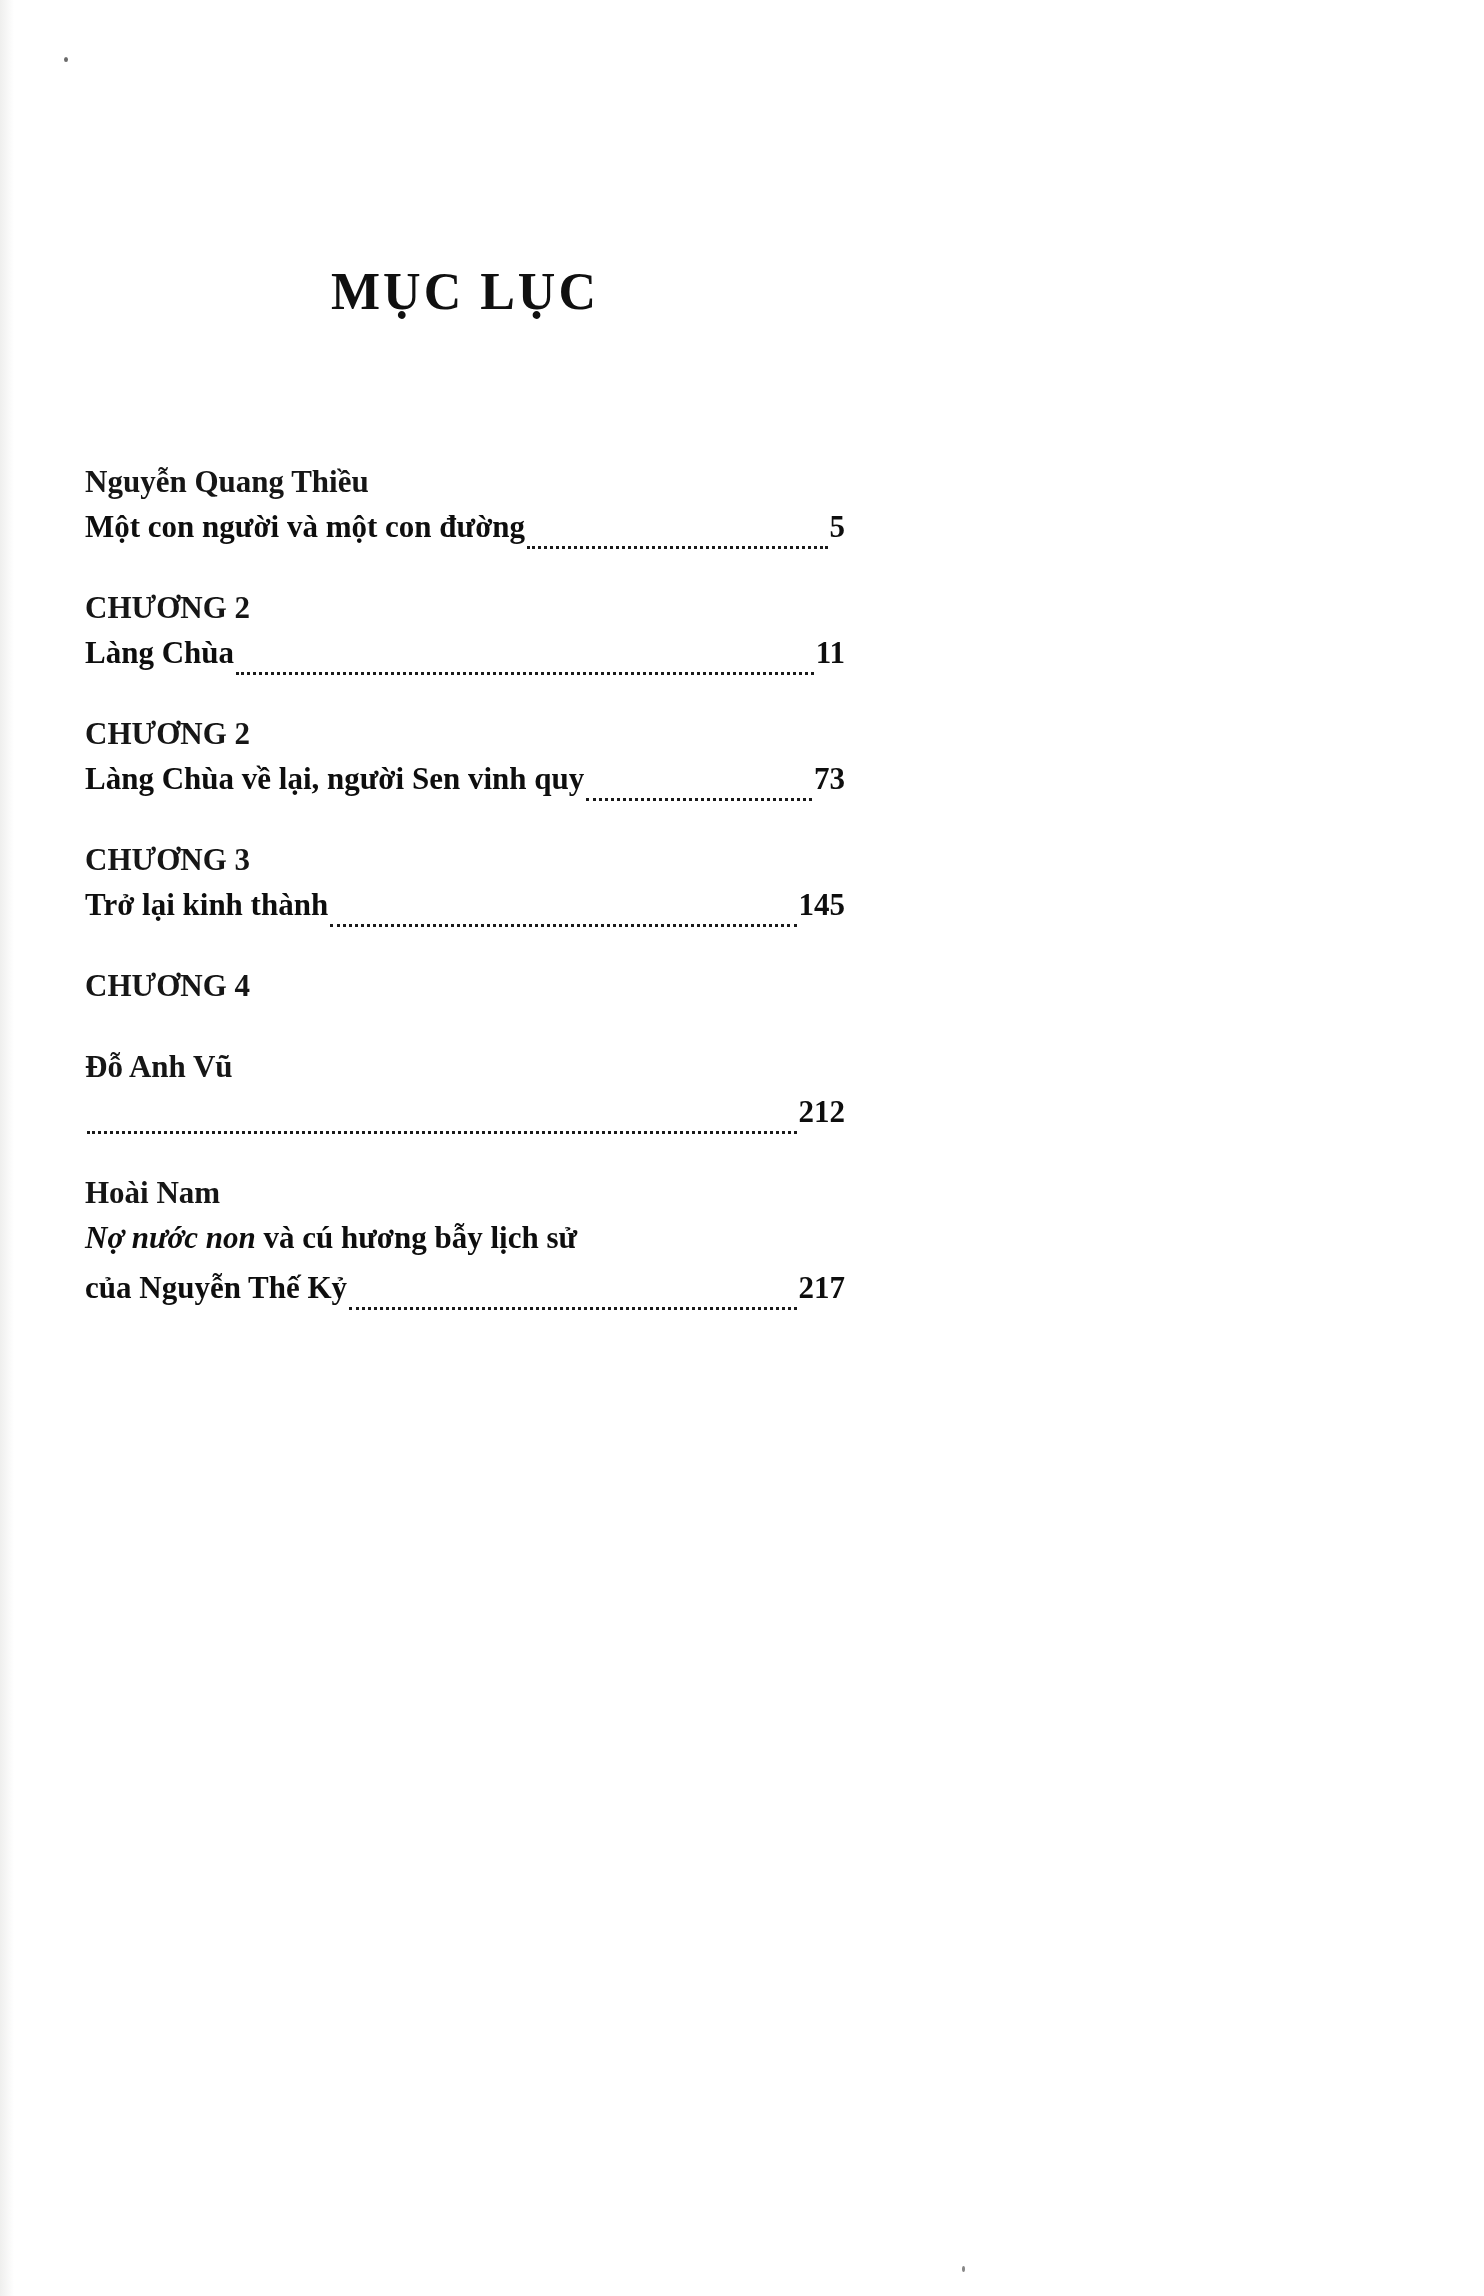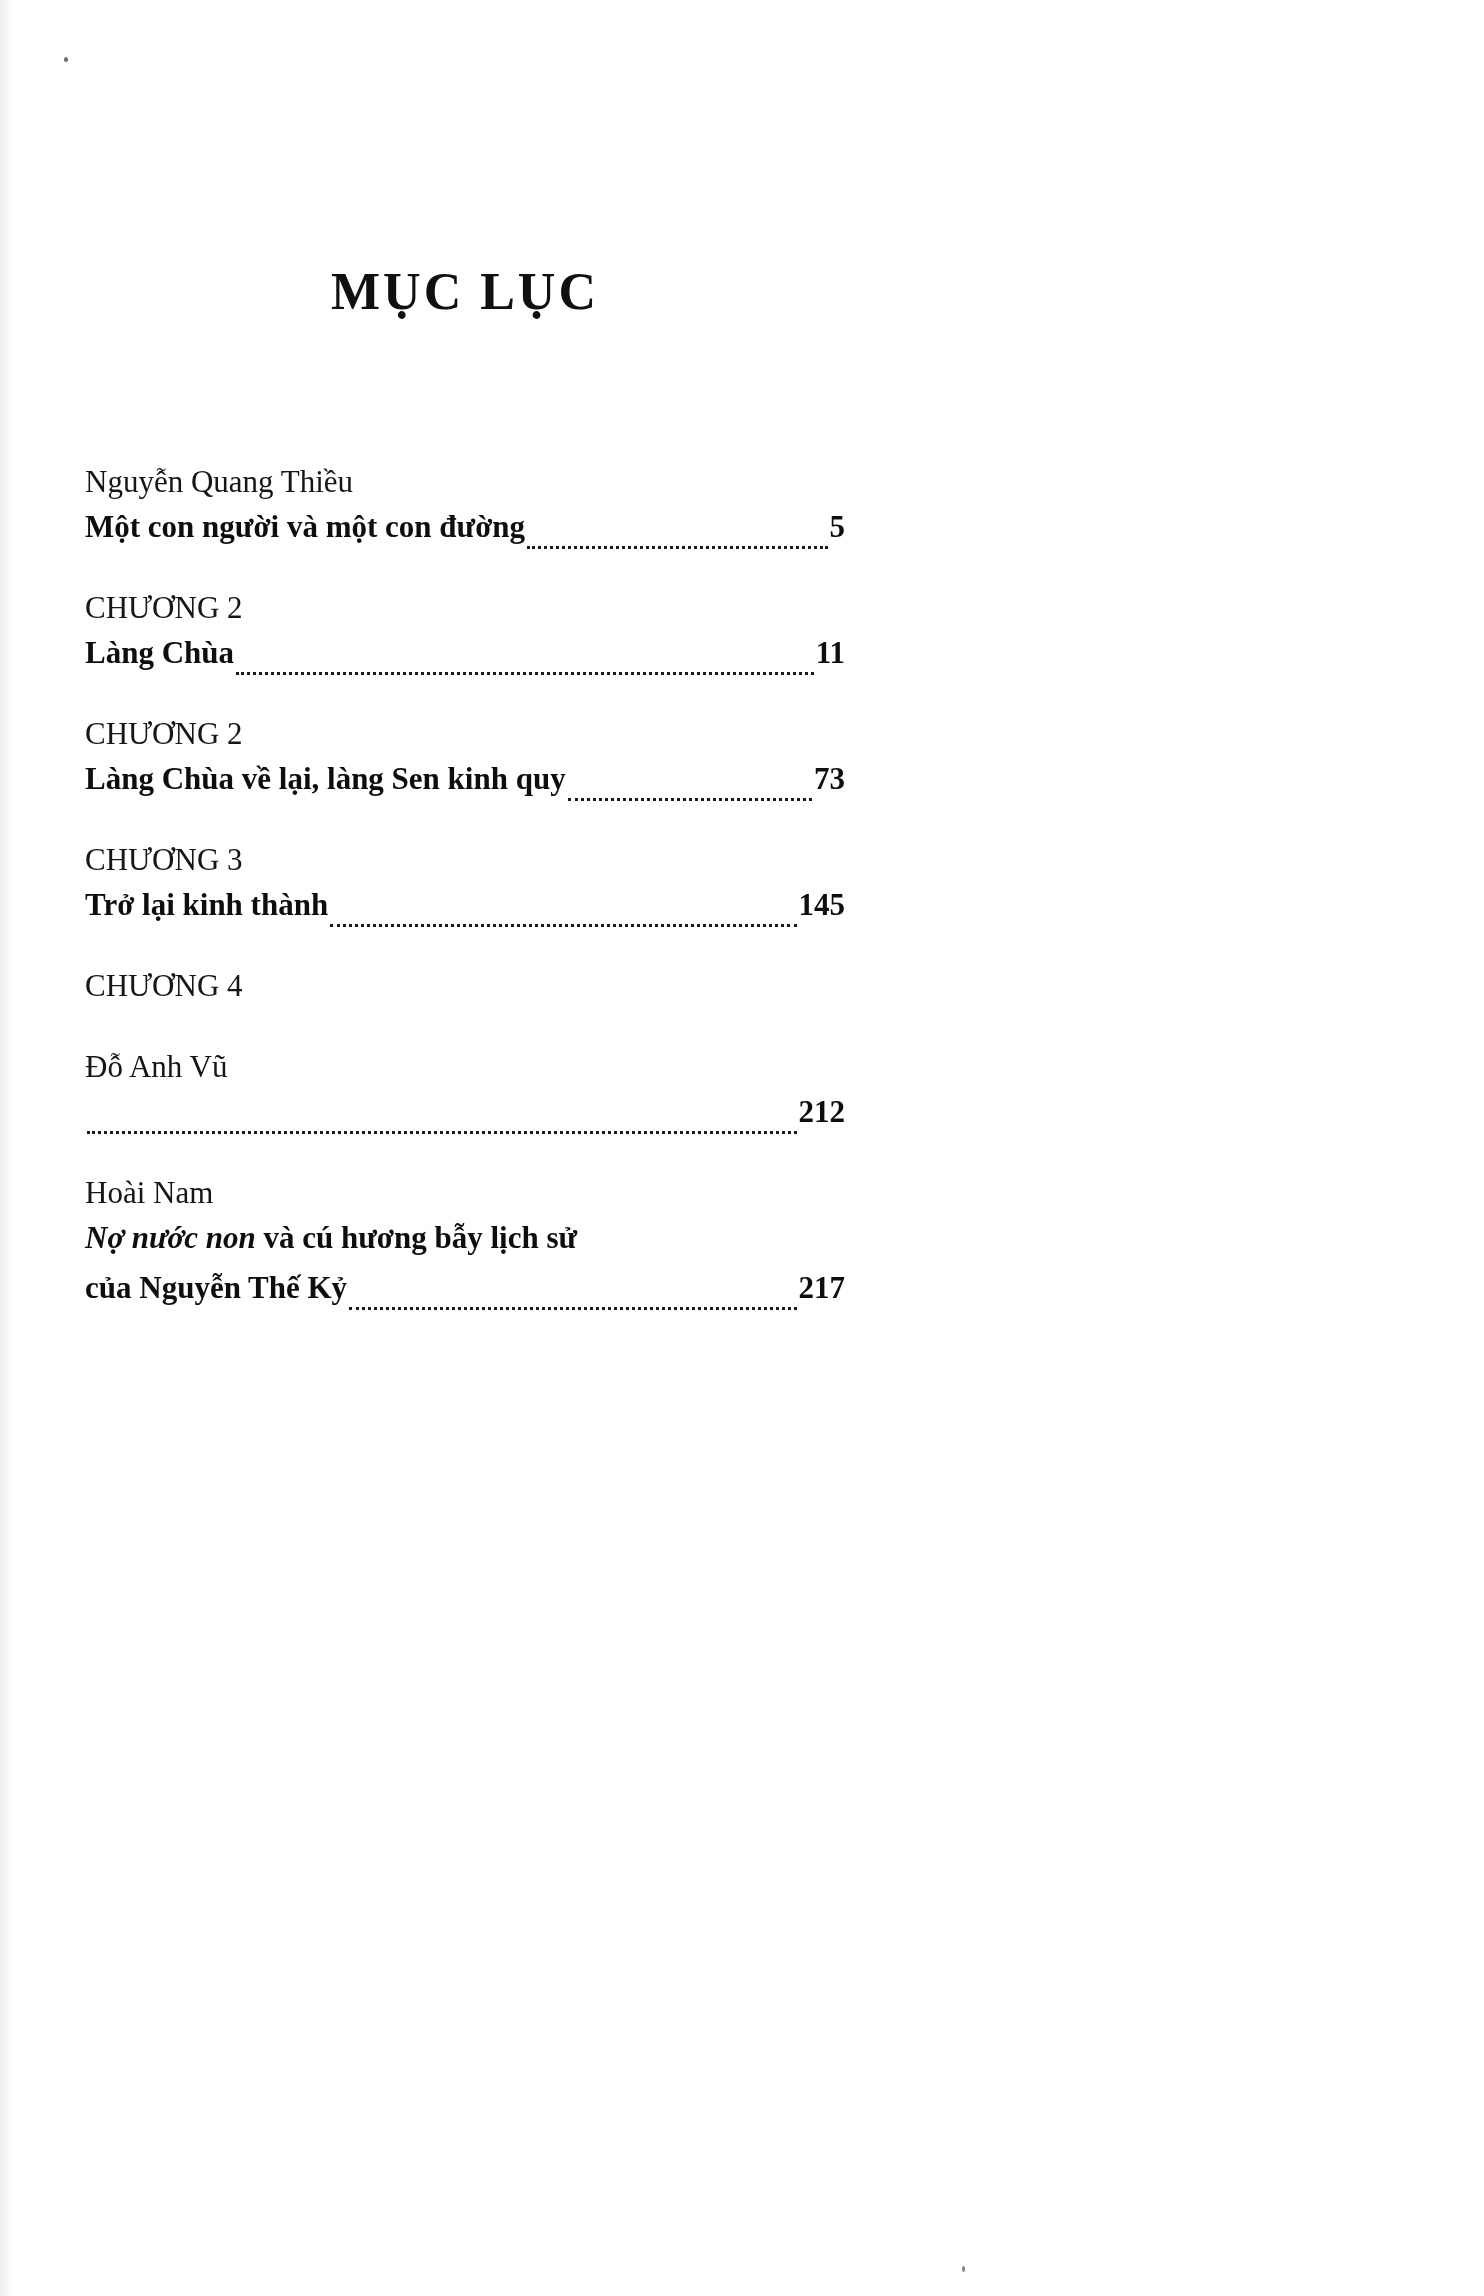--- a/index.html
+++ b/index.html
@@ -40,21 +40,21 @@
   .toc {
     width: 760px;
   }
 
   .entry {
     margin-bottom: 36px;
   }
 
   .entry-heading {
     font-size: 31px;
-    font-weight: 400;
+    font-weight: 700;
     line-height: 45px;
     color: #161616;
   }
 
   .entry-title,
   .page-num {
     font-size: 31px;
     font-weight: 700;
     line-height: 45px;
     color: #0e0e0e;
@@ -114,21 +114,21 @@
       <div class="toc-line">
         <span class="entry-title">Làng Chùa</span>
         <span class="leader"></span>
         <span class="page-num">11</span>
       </div>
     </div>
 
     <div class="entry">
       <div class="entry-heading">CHƯƠNG 2</div>
       <div class="toc-line">
-        <span class="entry-title">Làng Chùa về lại, làng Sen kinh quy</span>
+        <span class="entry-title">Làng Chùa về lại, người Sen vinh quy</span>
         <span class="leader"></span>
         <span class="page-num">73</span>
       </div>
     </div>
 
     <div class="entry">
       <div class="entry-heading">CHƯƠNG 3</div>
       <div class="toc-line">
         <span class="entry-title">Trở lại kinh thành</span>
         <span class="leader"></span>

